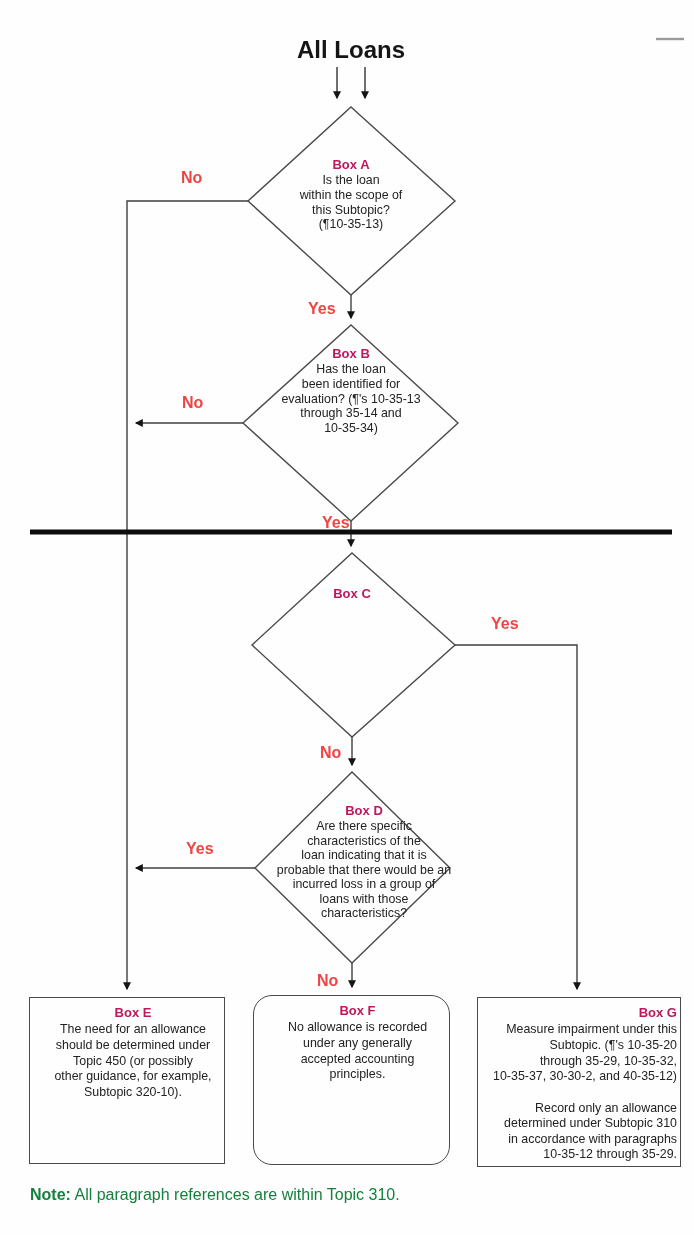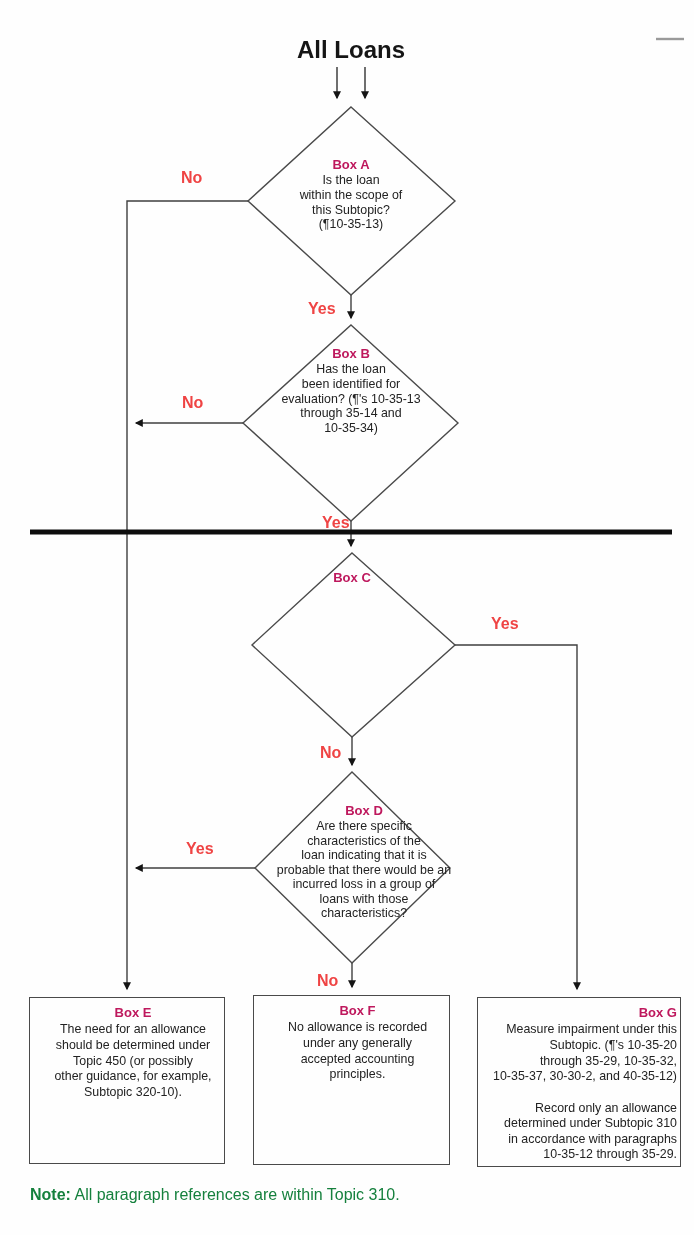--- a/index.html
+++ b/index.html
@@ -60,24 +60,24 @@
     color:#ef4444;
   }
   .note-line{
     left:30px;top:1186px;width:600px;
     font-size:16px;
     color:#15803d;
   }
   .note-label{font-weight:bold;}
   .txt-a{left:256px;top:157px;width:190px;}
   .txt-b{left:251px;top:346px;width:200px;}
-  .txt-c{left:247px;top:570px;width:210px;line-height:1.17;}
+  .txt-c{left:247px;top:586px;width:210px;line-height:1.17;}
   .txt-d{left:264px;top:803px;width:200px;line-height:1.17;}
   .box-e{left:29px;top:997px;width:196px;height:167px;}
-  .box-f{left:253px;top:995px;width:197px;height:170px;}
+  .box-f{left:253px;top:995px;width:197px;height:170px;border-radius:19px;}
   .box-g{left:477px;top:997px;width:204px;height:170px;text-align:right;}
 </style>
 </head>
 <body>
 
 <div class="canvas">
 
   <svg class="diagram" viewBox="0 0 694 1235" xmlns="http://www.w3.org/2000/svg">
     <defs>
       <marker id="arr" viewBox="0 0 10 10" refX="8.5" refY="5" markerWidth="9" markerHeight="8" orient="auto" markerUnits="userSpaceOnUse">

